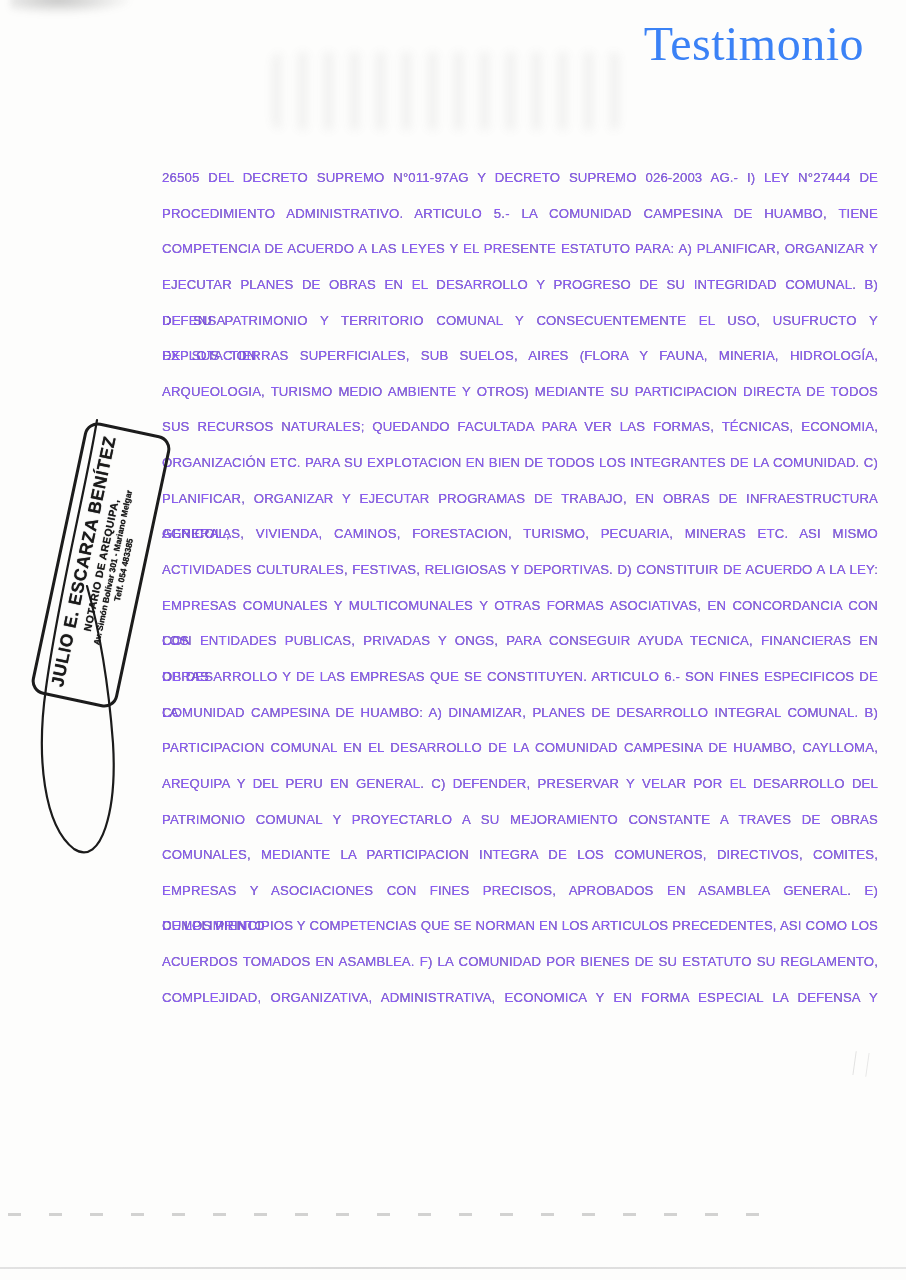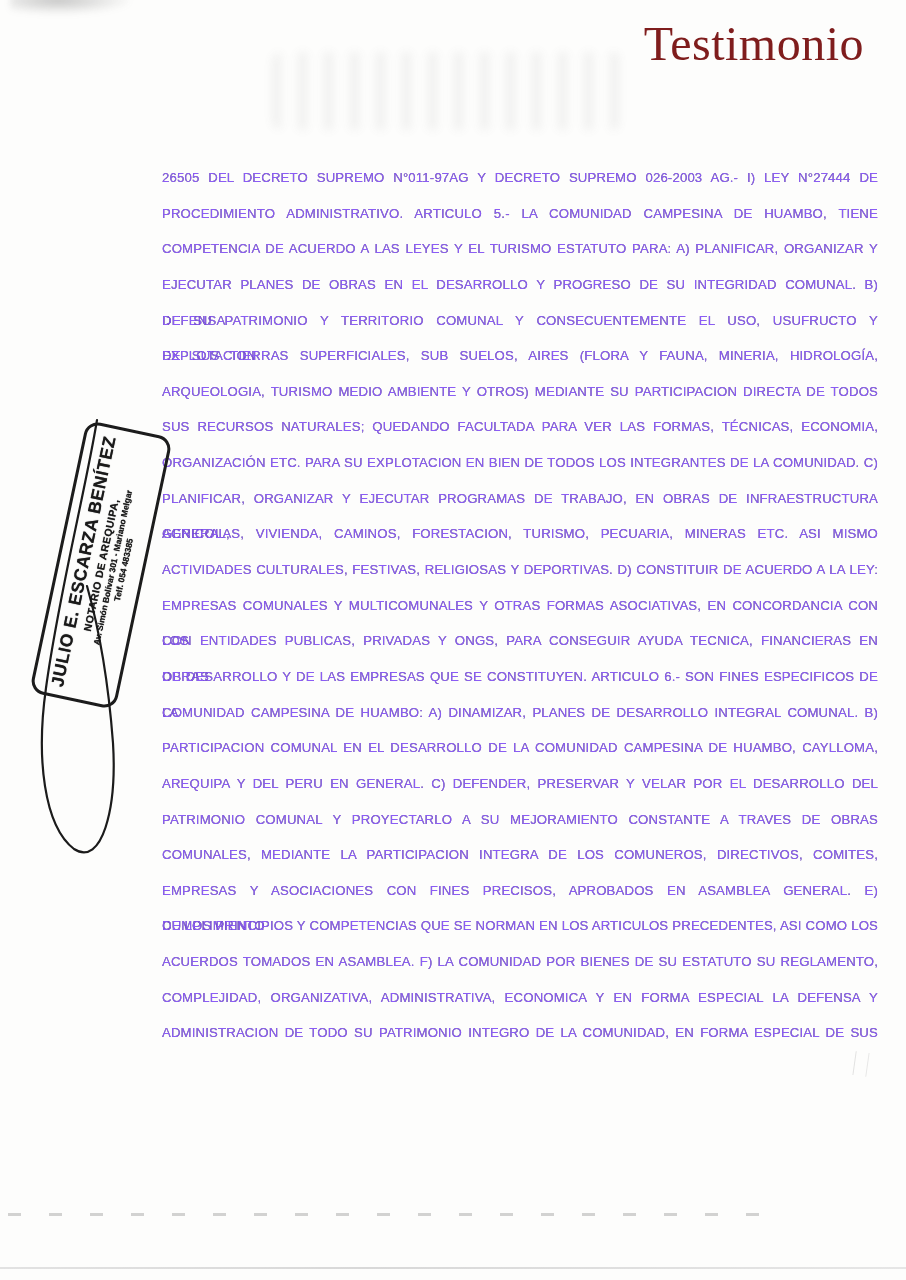--- a/index.html
+++ b/index.html
@@ -33,21 +33,21 @@
   .margin-noise{
     position:absolute;left:854px;top:1052px;width:12px;height:24px;
     border-left:1px solid #c7c7c7;border-right:1px solid #d2d2d2;
     transform:rotate(8deg);opacity:.5;
   }
   
   .doc-title{
     position:absolute;top:16px;right:42px;
     font-family:"Liberation Serif",serif;
     font-size:48px;line-height:1.15;font-weight:400;
-    color:#7f1d1d;letter-spacing:.5px;
+    color:#3b82f6;letter-spacing:.5px;
   }
   
   .doc-body{
     position:absolute;left:162px;top:160px;width:716px;
     color:#8b5cf6;
     font-size:13.2px;letter-spacing:.15px;
     text-shadow:0 0 .5px rgba(25,25,25,.65);
   }
   .text-line{
     height:35.65px;line-height:35.65px;
@@ -78,21 +78,21 @@
   <div class="watermark-ghost"></div>
   <div class="bleed-dashes"></div>
   <div class="bottom-scan-line"></div>
   <div class="margin-noise"></div>
 
   <div class="doc-title">Testimonio</div>
 
   <div class="doc-body">
       <div class="text-line">26505 DEL DECRETO SUPREMO N°011-97AG Y DECRETO SUPREMO 026-2003 AG.- I) LEY N°27444 DE</div>
       <div class="text-line">PROCEDIMIENTO ADMINISTRATIVO. ARTICULO 5.- LA COMUNIDAD CAMPESINA DE HUAMBO, TIENE</div>
-      <div class="text-line">COMPETENCIA DE ACUERDO A LAS LEYES Y EL TURISMO ESTATUTO PARA: A) PLANIFICAR, ORGANIZAR Y</div>
+      <div class="text-line">COMPETENCIA DE ACUERDO A LAS LEYES Y EL PRESENTE ESTATUTO PARA: A) PLANIFICAR, ORGANIZAR Y</div>
       <div class="text-line">EJECUTAR PLANES DE OBRAS EN EL DESARROLLO Y PROGRESO DE SU INTEGRIDAD COMUNAL. B) DEFENSA</div>
       <div class="text-line">DE SU PATRIMONIO Y TERRITORIO COMUNAL Y CONSECUENTEMENTE EL USO, USUFRUCTO Y EXPLOTACION</div>
       <div class="text-line">DE SUS TIERRAS SUPERFICIALES, SUB SUELOS, AIRES (FLORA Y FAUNA, MINERIA, HIDROLOGÍA,</div>
       <div class="text-line">ARQUEOLOGIA, TURISMO MEDIO AMBIENTE Y OTROS) MEDIANTE SU PARTICIPACION DIRECTA DE TODOS</div>
       <div class="text-line">SUS RECURSOS NATURALES; QUEDANDO FACULTADA PARA VER LAS FORMAS, TÉCNICAS, ECONOMIA,</div>
       <div class="text-line">ORGANIZACIÓN ETC. PARA SU EXPLOTACION EN BIEN DE TODOS LOS INTEGRANTES DE LA COMUNIDAD. C)</div>
       <div class="text-line">PLANIFICAR, ORGANIZAR Y EJECUTAR PROGRAMAS DE TRABAJO, EN OBRAS DE INFRAESTRUCTURA GENERAL,</div>
       <div class="text-line">AGRICOLAS, VIVIENDA, CAMINOS, FORESTACION, TURISMO, PECUARIA, MINERAS ETC. ASI MISMO</div>
       <div class="text-line">ACTIVIDADES CULTURALES, FESTIVAS, RELIGIOSAS Y DEPORTIVAS. D) CONSTITUIR DE ACUERDO A LA LEY:</div>
       <div class="text-line">EMPRESAS COMUNALES Y MULTICOMUNALES Y OTRAS FORMAS ASOCIATIVAS, EN CONCORDANCIA CON LOS</div>
@@ -100,21 +100,20 @@
       <div class="text-line">DE DESARROLLO Y DE LAS EMPRESAS QUE SE CONSTITUYEN. ARTICULO 6.- SON FINES ESPECIFICOS DE LA</div>
       <div class="text-line">COMUNIDAD CAMPESINA DE HUAMBO: A) DINAMIZAR, PLANES DE DESARROLLO INTEGRAL COMUNAL. B)</div>
       <div class="text-line">PARTICIPACION COMUNAL EN EL DESARROLLO DE LA COMUNIDAD CAMPESINA DE HUAMBO, CAYLLOMA,</div>
       <div class="text-line">AREQUIPA Y DEL PERU EN GENERAL. C) DEFENDER, PRESERVAR Y VELAR POR EL DESARROLLO DEL</div>
       <div class="text-line">PATRIMONIO COMUNAL Y PROYECTARLO A SU MEJORAMIENTO CONSTANTE A TRAVES DE OBRAS</div>
       <div class="text-line">COMUNALES, MEDIANTE LA PARTICIPACION INTEGRA DE LOS COMUNEROS, DIRECTIVOS, COMITES,</div>
       <div class="text-line">EMPRESAS Y ASOCIACIONES CON FINES PRECISOS, APROBADOS EN ASAMBLEA GENERAL. E) CUMPLIMIENTO</div>
       <div class="text-line">DE LOS PRINCIPIOS Y COMPETENCIAS QUE SE NORMAN EN LOS ARTICULOS PRECEDENTES, ASI COMO LOS</div>
       <div class="text-line">ACUERDOS TOMADOS EN ASAMBLEA. F) LA COMUNIDAD POR BIENES DE SU ESTATUTO SU REGLAMENTO,</div>
       <div class="text-line">COMPLEJIDAD, ORGANIZATIVA, ADMINISTRATIVA, ECONOMICA Y EN FORMA ESPECIAL LA DEFENSA Y</div>
-      <div class="text-line">ADMINISTRACION DE TODO SU PATRIMONIO INTEGRO DE LA COMUNIDAD, EN FORMA ESPECIAL DE SUS</div>
     </div>
 
   <svg class="signature-svg" viewBox="0 0 200 480">
     <path d="M 97 20 C 86 88, 58 198, 46 288 C 36 358, 44 426, 74 449 C 102 467, 117 409, 113 343 C 109 290, 100 232, 87 186" fill="none" stroke="#1b1b1b" stroke-width="2.2" stroke-linecap="round"></path>
   </svg>
 
   <div class="stamp">
     <div class="stamp-name">JULIO E. ESCARZA BENÍTEZ</div>
     <div class="stamp-role">NOTARIO DE AREQUIPA,</div>
     <div class="stamp-address">Av. Simón Bolívar 301 - Mariano Melgar</div>

